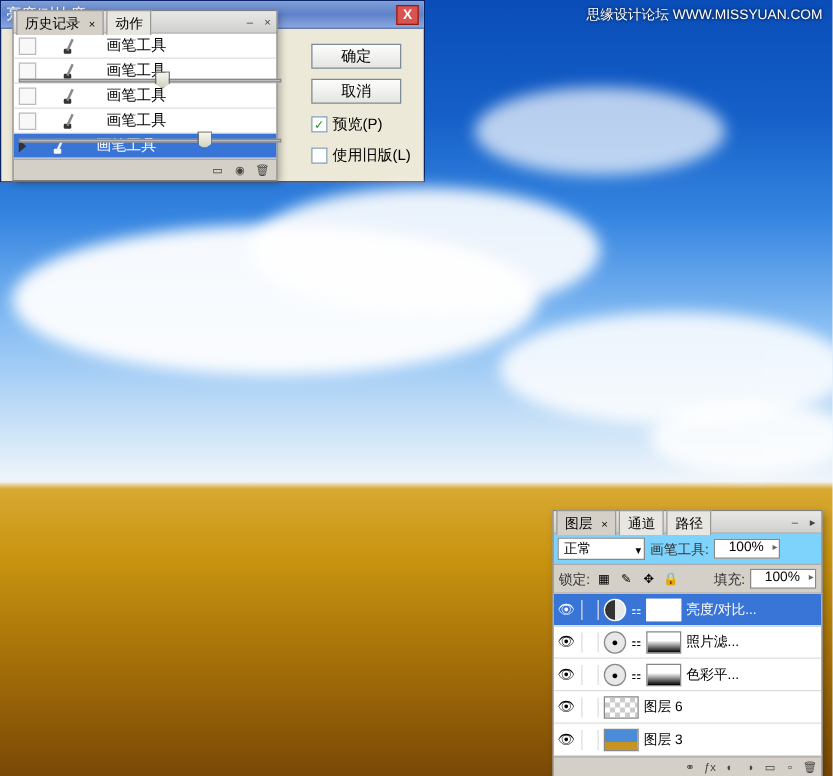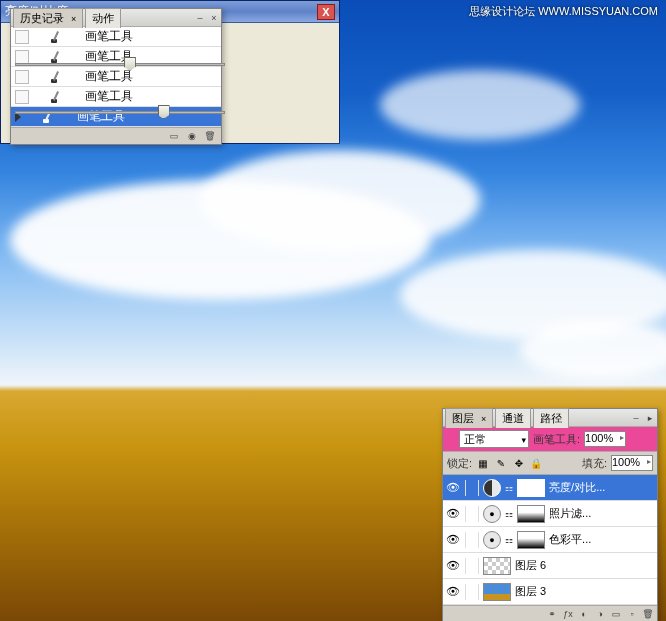--- a/index.html
+++ b/index.html
@@ -85,28 +85,28 @@
 .btn { width:72px; height:20px; background:linear-gradient(#fdfdfd,#e4e4e0);
   border:1px solid #7a8a99; font-size:12px; cursor:pointer;
   display:flex; align-items:center; justify-content:center;}
 .chk { display:flex; align-items:center; gap:4px; font-size:12px;}
 .chk-box { width:13px; height:13px; background:#fff; border:1px solid #7f9db9;
   display:flex; align-items:center; justify-content:center; font-size:10px;
   color:#2a8a2a; cursor:pointer;}
 
 
 #layers { top:408px; left:442px; width:216px; }
-.lay-ctrl { display:flex; align-items:center; gap:4px; padding:3px 16px;
-  background:#ec4899; border-bottom:1px solid #aaa;}
+.lay-ctrl { display:flex; align-items:center; gap:4px; padding:3px 3px;
+  background:#7dd3fc; border-bottom:1px solid #aaa;}
 .sel { height:18px; background:#fff; border:1px solid #888; padding:0 14px 0 4px;
   position:relative; font-size:11px; line-height:16px; cursor:pointer;}
 .sel::after{content:"▾"; position:absolute; right:2px; top:1px; font-size:9px;}
 .lbl-sm { font-size:11px; color:#333;}
-.pct { width:42px; height:16px; background:#fff; border:1px solid #888;
-  font-size:11px; text-align:left; padding-right:12px; position:relative;}
+.pct { width:53px; height:16px; background:#fff; border:1px solid #888;
+  font-size:11px; text-align:right; padding-right:12px; position:relative;}
 .pct::after{content:"▸";position:absolute;right:1px;top:1px;font-size:8px;color:#666}
 .lock-row { display:flex; align-items:center; gap:4px; padding:3px 4px;
   background:#d4d0c8; border-bottom:1px solid #aaa;}
 .lock-ic { width:14px; height:14px; display:flex; align-items:center;
   justify-content:center; font-size:10px; cursor:pointer; border:1px solid transparent;}
 .lay-list { background:#fff; max-height:160px; overflow:hidden;}
 .lay-row { display:flex; align-items:center; height:26px;
   border-bottom:1px solid #ddd; padding:0 2px; gap:4px; cursor:pointer;}
 .lay-row.selected { background:#3875d7; color:#fff;}
 .eye { width:16px; height:16px; display:flex; align-items:center;
@@ -204,20 +204,32 @@
       </div>
       <div class="ctl-row">
         <span class="ctl-label">对比度(C):</span>
         <span class="ctl-val">+49</span>
       </div>
       <div class="slider">
         <div class="slider-track"></div>
         <div class="slider-thumb" id="thumb-c" style="left: 142.56px;"></div>
       </div>
     </div>
+    <div class="dlg-right">
+      <div class="btn">确定</div>
+      <div class="btn">取消</div>
+      <label class="chk">
+        <span class="chk-box" id="chk-preview">✓</span>
+        <span>预览(P)</span>
+      </label>
+      <label class="chk">
+        <span class="chk-box" id="chk-legacy"></span>
+        <span>使用旧版(L)</span>
+      </label>
+    </div>
   </div>
 </div>
 
 <div id="layers" class="panel">
   <div class="panel-hdr">
     <div class="tab active">
       <span>图层</span>
       <span class="x">×</span>
     </div>
     <div class="tab">通道</div>

